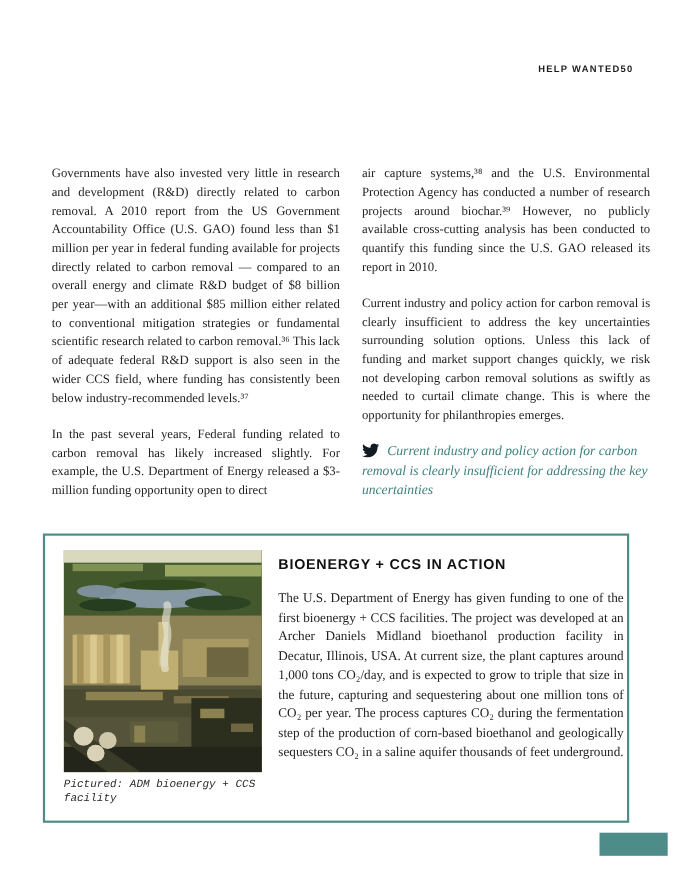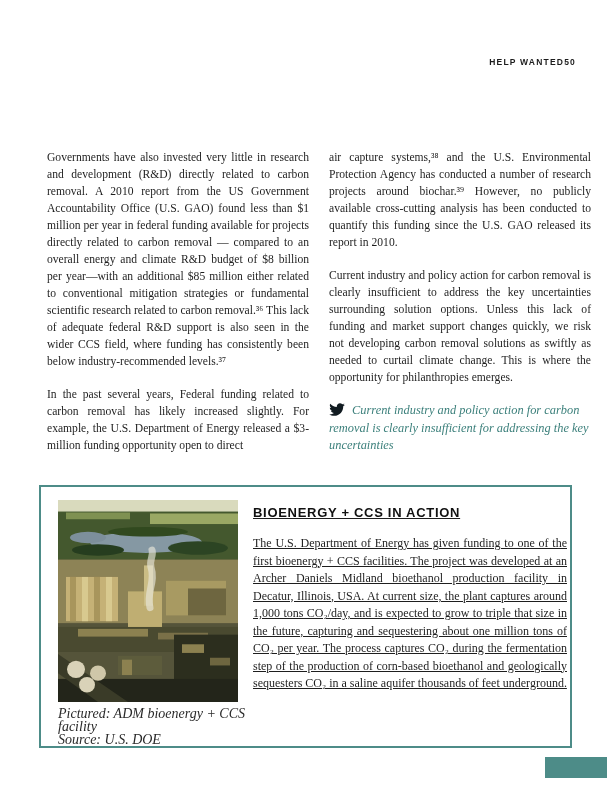--- a/index.html
+++ b/index.html
@@ -34,23 +34,23 @@
     position:absolute; left:39px; top:485px; width:533px; height:263px;
     border:2px solid #4d8c88; background:#ffffff;
   }
   .photo {
     position:absolute; left:17px; top:13px; width:180px; height:202px;
     overflow:hidden; background:#6f6b44;
   }
   .photo svg { display:block; width:100%; height:100%; }
   .photo-caption {
     position:absolute; left:17px; top:220px; width:220px;
-    font-style:italic; font-size:14px; line-height:13px; color:#2a2a2a;
+    font-style:italic; font-size:10px; line-height:13px; color:#2a2a2a;font-family:Liberation Mono, monospace;
   }
-  .box-content { position:absolute; left:212px; top:18px; right:3px;text-decoration:underline; }
+  .box-content { position:absolute; left:212px; top:18px; right:3px; }
   .box-title {
     font-family:"Liberation Sans","DejaVu Sans",sans-serif;
     font-weight:bold; font-size:13px; letter-spacing:0.7px; color:#111111;
     margin-bottom:15px;
   }
   .box-body { font-size:12px; line-height:17.5px; text-align:justify; color:#1e1e1e; }
   .corner-tab {
     position:absolute; left:545px; top:757px; width:62px; height:21px;
     background:#4d8c88;
   }
@@ -115,21 +115,20 @@
         <path d="M0 160 L70 210 L40 210 L0 180 Z" fill="#3a3b28"></path>
         <circle cx="18" cy="176" r="9" fill="#d9d2b8"></circle>
         <circle cx="40" cy="180" r="8" fill="#cfc7a9"></circle>
         <circle cx="29" cy="192" r="8" fill="#d9d2b8"></circle>
         <rect x="60" y="162" width="44" height="20" fill="#5d5c3c"></rect>
         <rect x="64" y="166" width="10" height="16" fill="#8c8150"></rect>
       </svg>
     </div>
     <div class="photo-caption">
       <div>Pictured: ADM bioenergy + CCS facility</div>
-      <div>Source: U.S. DOE</div>
     </div>
     <div class="box-content">
       <div class="box-title">BIOENERGY + CCS IN ACTION</div>
       <div class="box-body">The U.S. Department of Energy has given funding to one of the first bioenergy + CCS facilities. The project was developed at an Archer Daniels Midland bioethanol production facility in Decatur, Illinois, USA. At current size, the plant captures around 1,000 tons CO₂/day, and is expected to grow to triple that size in the future, capturing and sequestering about one million tons of CO₂ per year. The process captures CO₂ during the fermentation step of the production of corn-based bioethanol and geologically sequesters CO₂ in a saline aquifer thousands of feet underground.</div>
     </div>
   </div>
 
   <div class="corner-tab"></div>
 
 </div>

